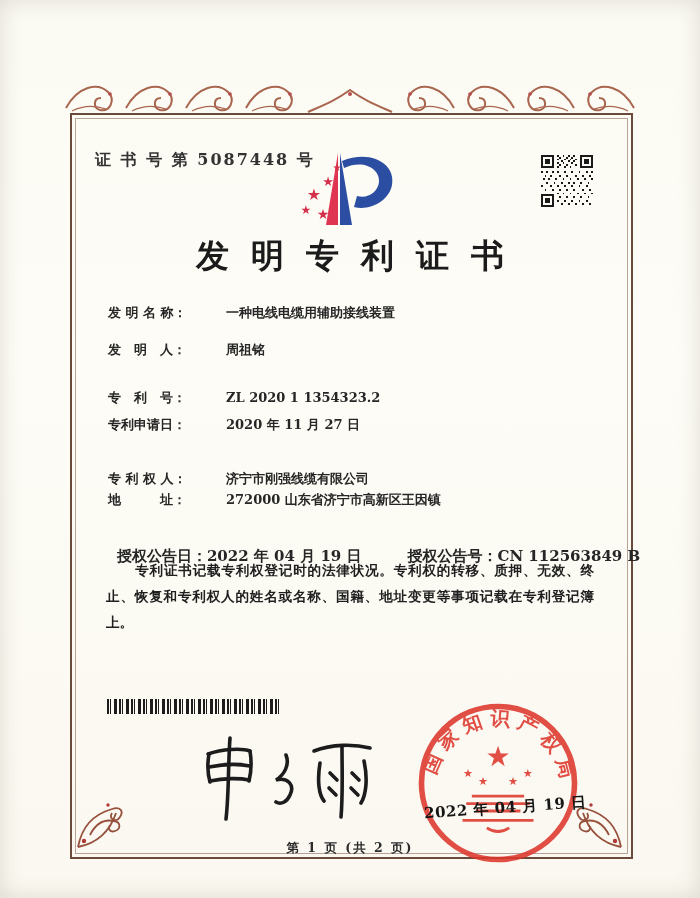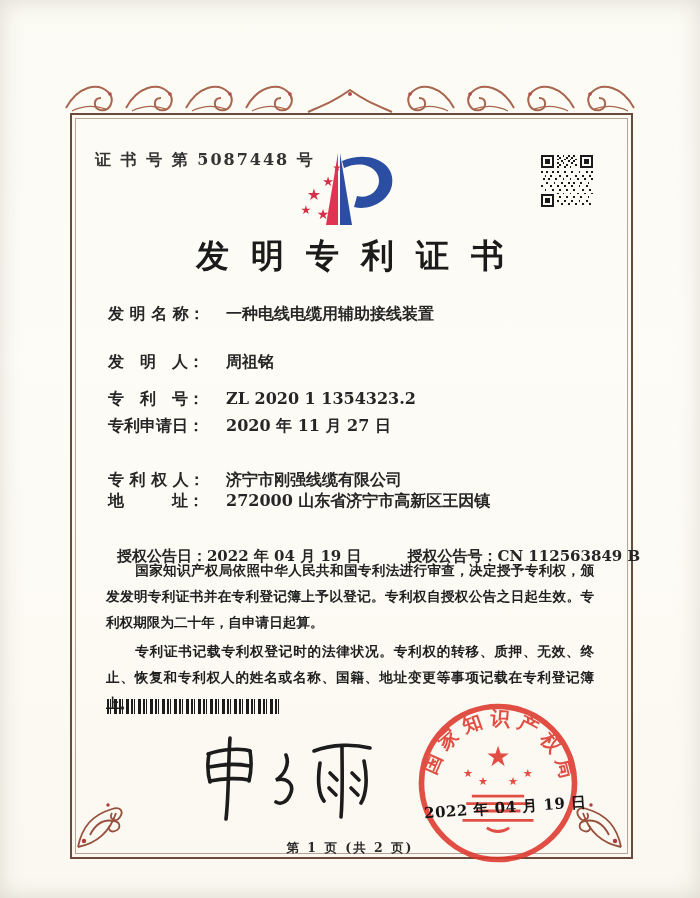--- a/index.html
+++ b/index.html
@@ -34,24 +34,24 @@
   .qr{position:absolute;left:541px;top:155px;width:52px;height:52px;}
   .logo{position:absolute;left:292px;top:148px;width:112px;height:82px;}
 
   .title{
     position:absolute;left:0;top:234px;width:700px;text-align:center;
     font-size:33px;font-weight:700;color:#1b1b1b;
     letter-spacing:22px;text-indent:22px;
   }
 
   .rows{position:absolute;left:108px;top:304px;width:500px;}
-  .row{position:absolute;left:0;font-size:16px;font-weight:700;color:#262626;white-space:pre;}
+  .row{position:absolute;left:0;font-size:13px;font-weight:700;color:#262626;white-space:pre;}
   .row .lbl{display:inline-block;width:118px;white-space:pre;}
   .row .val{white-space:pre;}
-  .r0{top:0;} .r1{top:37px;margin-top:11px;} .r2{top:85px;} .r3{top:112px;} .r4{top:166px;} .r5{top:187px;}
+  .r0{top:0;} .r1{top:37px;} .r2{top:85px;} .r3{top:112px;} .r4{top:166px;} .r5{top:187px;}
   .grant{position:absolute;left:96px;top:529px;font-size:15px;font-weight:700;color:#262626;white-space:pre;}
   .grant .pair2{margin-left:46px;}
 
   .paras{position:absolute;left:106px;top:557px;width:488px;color:#1f1f1f;}
   .para{
     margin:0 0 3px 0;font-size:13.6px;line-height:1.92;font-weight:600;
     text-indent:2.15em;text-align:justify;
   }
 
   .barcode{
@@ -172,21 +172,20 @@
     <div class="row r3"><span class="lbl">专利申请日：</span><span class="val">2020 年 11 月 27 日</span></div>
     <div class="row r4"><span class="lbl">专 利 权 人：</span><span class="val">济宁市刚强线缆有限公司</span></div>
     <div class="row r5"><span class="lbl">地　　　址：</span><span class="val">272000 山东省济宁市高新区王因镇</span></div>
   </div>
 
   <div class="grant">
     <span>授权公告日：</span><span>2022 年 04 月 19 日</span><span class="pair2">授权公告号：</span><span>CN 112563849 B</span>
   </div>
 
   <div class="paras">
-    <p class="para">国家知识产权局依照中华人民共和国专利法进行审查，决定授予专利权，颁发发明专利证书并在专利登记簿上予以登记。专利权自授权公告之日起生效。专利权期限为二十年，自申请日起算。</p>
     <p class="para">专利证书记载专利权登记时的法律状况。专利权的转移、质押、无效、终止、恢复和专利权人的姓名或名称、国籍、地址变更等事项记载在专利登记簿上。</p>
   </div>
 
   <div class="barcode"></div>
 
 
   <svg class="signature" viewBox="0 0 195 88">
     <g stroke="#1c1c1c" stroke-width="3.6" fill="none" stroke-linecap="round">
       <path d="M38,3 C36,30 37,58 34,84"></path>
       <path d="M16,19 C30,14 50,13 58,16"></path>

